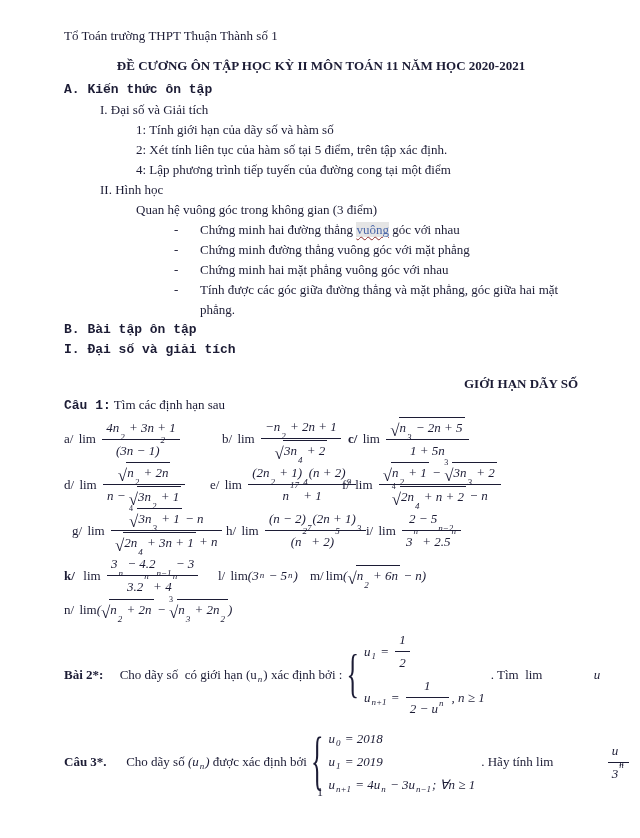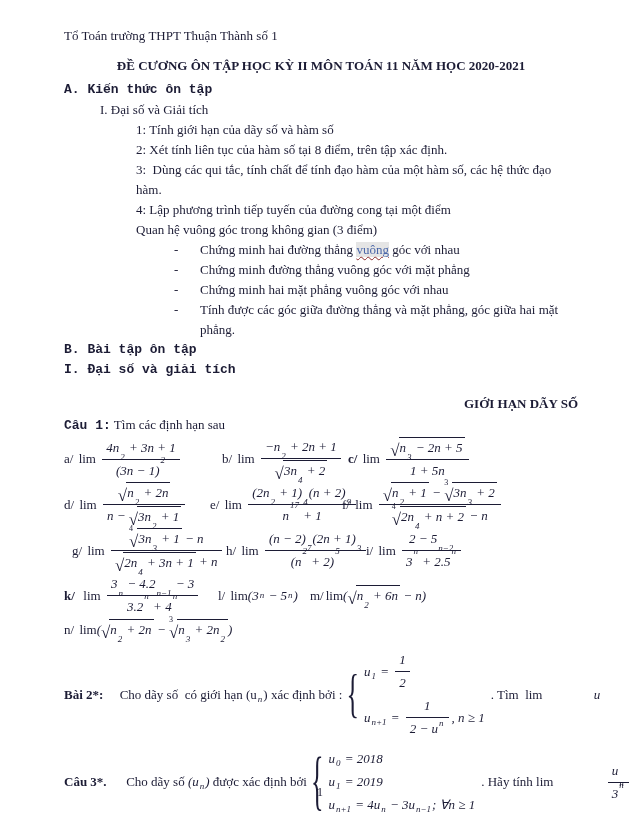--- a/index.html
+++ b/index.html
@@ -76,23 +76,23 @@
 
 <div class="page">
 
   <div class="hdr">Tổ Toán trường THPT Thuận Thành số 1</div>
 
   <div class="doc-title">ĐỀ CƯƠNG ÔN TẬP HỌC KỲ II MÔN TOÁN 11 NĂM HỌC 2020-2021</div>
 
   <div class="h-bold">A. Kiến thức ôn tập</div>
   <div class="ind1">I. Đại số và Giải tích</div>
   <div class="ind2 keep-space">1: Tính giới hạn của dãy số và hàm số</div>
-  <div class="ind2 keep-space">2: Xét tính liên tục của hàm số tại 8 điểm, trên tập xác định.</div>
-  <div class="ind2 keep-space">3:  Dùng các qui tắc, tính chất để tính đạo hàm của một hàm số, các hệ thức đạo hàm.</div>
+  <div class="ind2 keep-space">2: Xét tính liên tục của hàm số tại 5 điểm, trên tập xác định.</div>
   <div class="ind2 keep-space">4: Lập phương trình tiếp tuyến của đường cong tại một điểm</div>
+  <div class="ind1">II. Hình học</div>
   <div class="ind2">Quan hệ vuông góc trong không gian (3 điểm)</div>
 
   <div class="bullet">
     <span class="dash">-</span>
     <span><span class="keep-space">Chứng minh hai đường thẳng </span><span class="marked">vuông</span><span class="keep-space"> góc với nhau</span></span>
   </div>
   <div class="bullet">
     <span class="dash">-</span>
     <span class="keep-space">Chứng minh đường thẳng vuông góc với mặt phẳng</span>
   </div>

